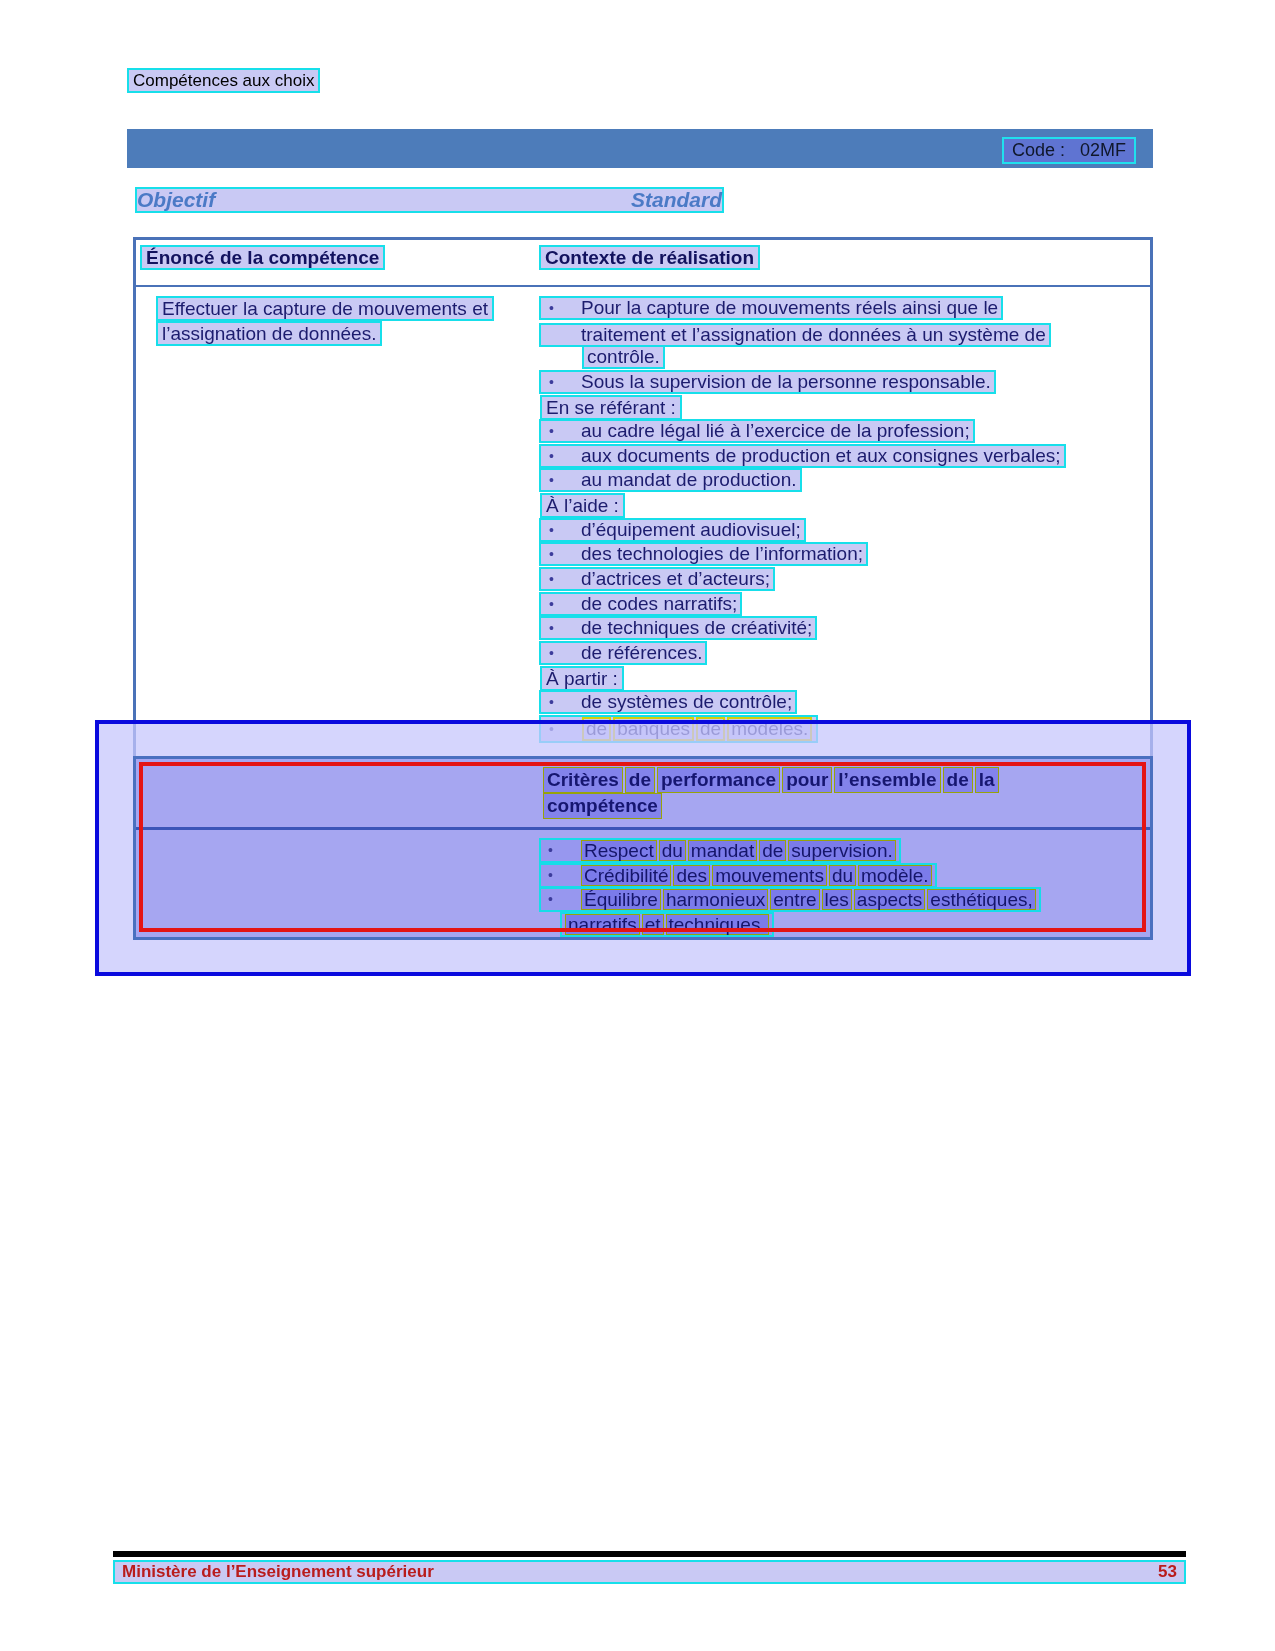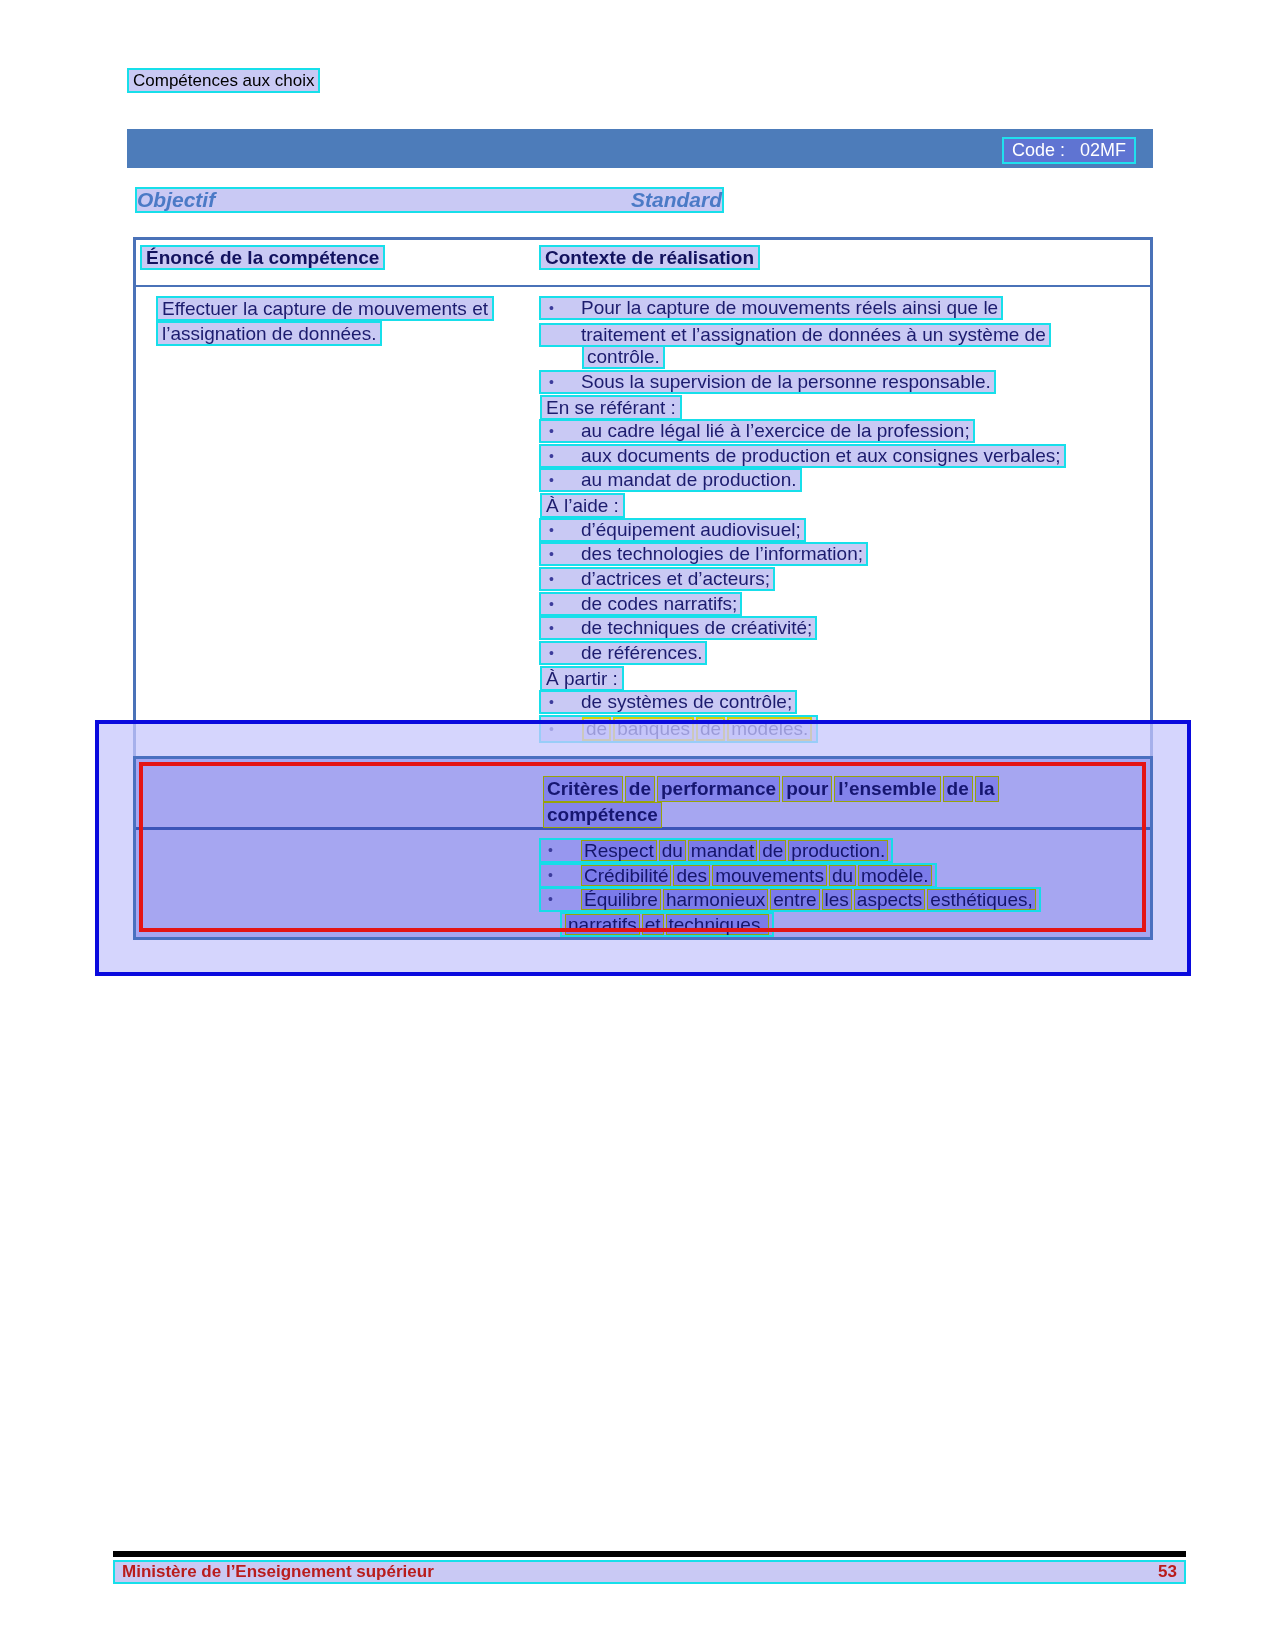--- a/index.html
+++ b/index.html
@@ -6,21 +6,21 @@
   .page{position:relative;width:1275px;height:1651px;background:#ffffff;
         font-family:"Liberation Sans","DejaVu Sans",sans-serif;color:#1c1c6e;overflow:hidden;}
 
   
   .hl{background:#c9c9f4;border:2px solid #17dfea;display:inline-block;padding:0 4px;line-height:21px;}
 
   .running-head{position:absolute;left:127px;top:68px;font-size:17px;color:#000000;}
 
   .title-bar{position:absolute;left:127px;top:129px;width:1026px;height:39px;background:#4d7cba;}
   .code-badge{position:absolute;right:17px;top:8px;background:#5f74d2;border:2px solid #20e0ee;
-              color:#ffffff;font-size:18px;padding:1px 8px;white-space:pre;}
+              color:#0f172a;font-size:18px;padding:1px 8px;white-space:pre;}
 
   .obj-std{position:absolute;left:135px;top:187px;width:585px;height:22px;background:#c9c9f4;
            border:2px solid #17dfea;display:flex;justify-content:space-between;align-items:center;
            padding:0 0;font-size:21px;font-weight:bold;font-style:italic;color:#4b7ac6;}
 
   
   .main-table{position:absolute;left:133px;top:237px;width:1020px;height:556px;box-sizing:border-box;
               border:3px solid #4a72b8;border-bottom-width:5px;background:#fff;}
   .thead{height:40px;border-bottom:2px solid #4a72b8;display:flex;align-items:flex-start;padding-top:5px;}
   .thead .hl{font-weight:bold;color:#12125e;font-size:19px;}
@@ -52,21 +52,21 @@
                     color:#161670;width:540px;white-space:nowrap;}
   .criteria-heading .hline{height:25.5px;}
   .criteria-sep{position:absolute;left:136px;top:827px;width:1014px;height:3px;background:#3c55b8;z-index:7;}
   .criteria-list{position:absolute;left:539px;top:838px;z-index:7;}
   .criteria-list .ln{height:24.6px;}
   .wl{display:inline-flex;align-items:center;border:2px solid #16dce8;background:rgba(122,122,235,0.35);
       padding:0 2px;line-height:19px;font-size:19px;color:#15156a;}
   .cw{display:inline-block;border:1px solid #97a30a;background:rgba(95,95,230,0.5);
       padding:0 2px;margin:0 1px;}
   .yellow-words .cw{border:2px solid #d6ce08;background:#c3c3f2;}
-  .criteria-heading .cw{margin:9px 2px 0 0;padding:1px 3px;text-align:right;}
+  .criteria-heading .cw{margin:0 2px 0 0;padding:1px 3px;text-align:right;}
   .ln.cont-w{margin-left:21px;}
 
   
   .footer-rule{position:absolute;left:113px;top:1551px;width:1073px;height:6px;background:#000;}
   .footer-bar{position:absolute;left:113px;top:1560px;width:1073px;height:24px;background:#c9c9f4;
               border:2px solid #17dfea;display:flex;justify-content:space-between;align-items:center;
               padding:0 7px;box-sizing:border-box;font-size:17px;font-weight:bold;color:#b91c1c;}
 </style>
 </head>
 <body>
@@ -173,21 +173,21 @@
   <div class="criteria-sep"></div>
 
   <div class="criteria-heading">
     <div class="hline"><span class="cw">Critères</span><span class="cw">de</span><span class="cw">performance</span><span class="cw">pour</span><span class="cw">l’ensemble</span><span class="cw">de</span><span class="cw">la</span></div>
     <div class="hline"><span class="cw">compétence</span></div>
   </div>
 
   <div class="criteria-list">
     <div class="ln"><span class="wl">
           <span class="bcell">•</span>
-          <span><span class="cw">Respect</span><span class="cw">du</span><span class="cw">mandat</span><span class="cw">de</span><span class="cw">production.</span></span>
+          <span><span class="cw">Respect</span><span class="cw">du</span><span class="cw">mandat</span><span class="cw">de</span><span class="cw">supervision.</span></span>
         </span></div>
     <div class="ln"><span class="wl">
           <span class="bcell">•</span>
           <span><span class="cw">Crédibilité</span><span class="cw">des</span><span class="cw">mouvements</span><span class="cw">du</span><span class="cw">modèle.</span></span>
         </span></div>
     <div class="ln"><span class="wl">
           <span class="bcell">•</span>
           <span><span class="cw">Équilibre</span><span class="cw">harmonieux</span><span class="cw">entre</span><span class="cw">les</span><span class="cw">aspects</span><span class="cw">esthétiques,</span></span>
         </span></div>
     <div class="ln cont-w"><span class="wl">

